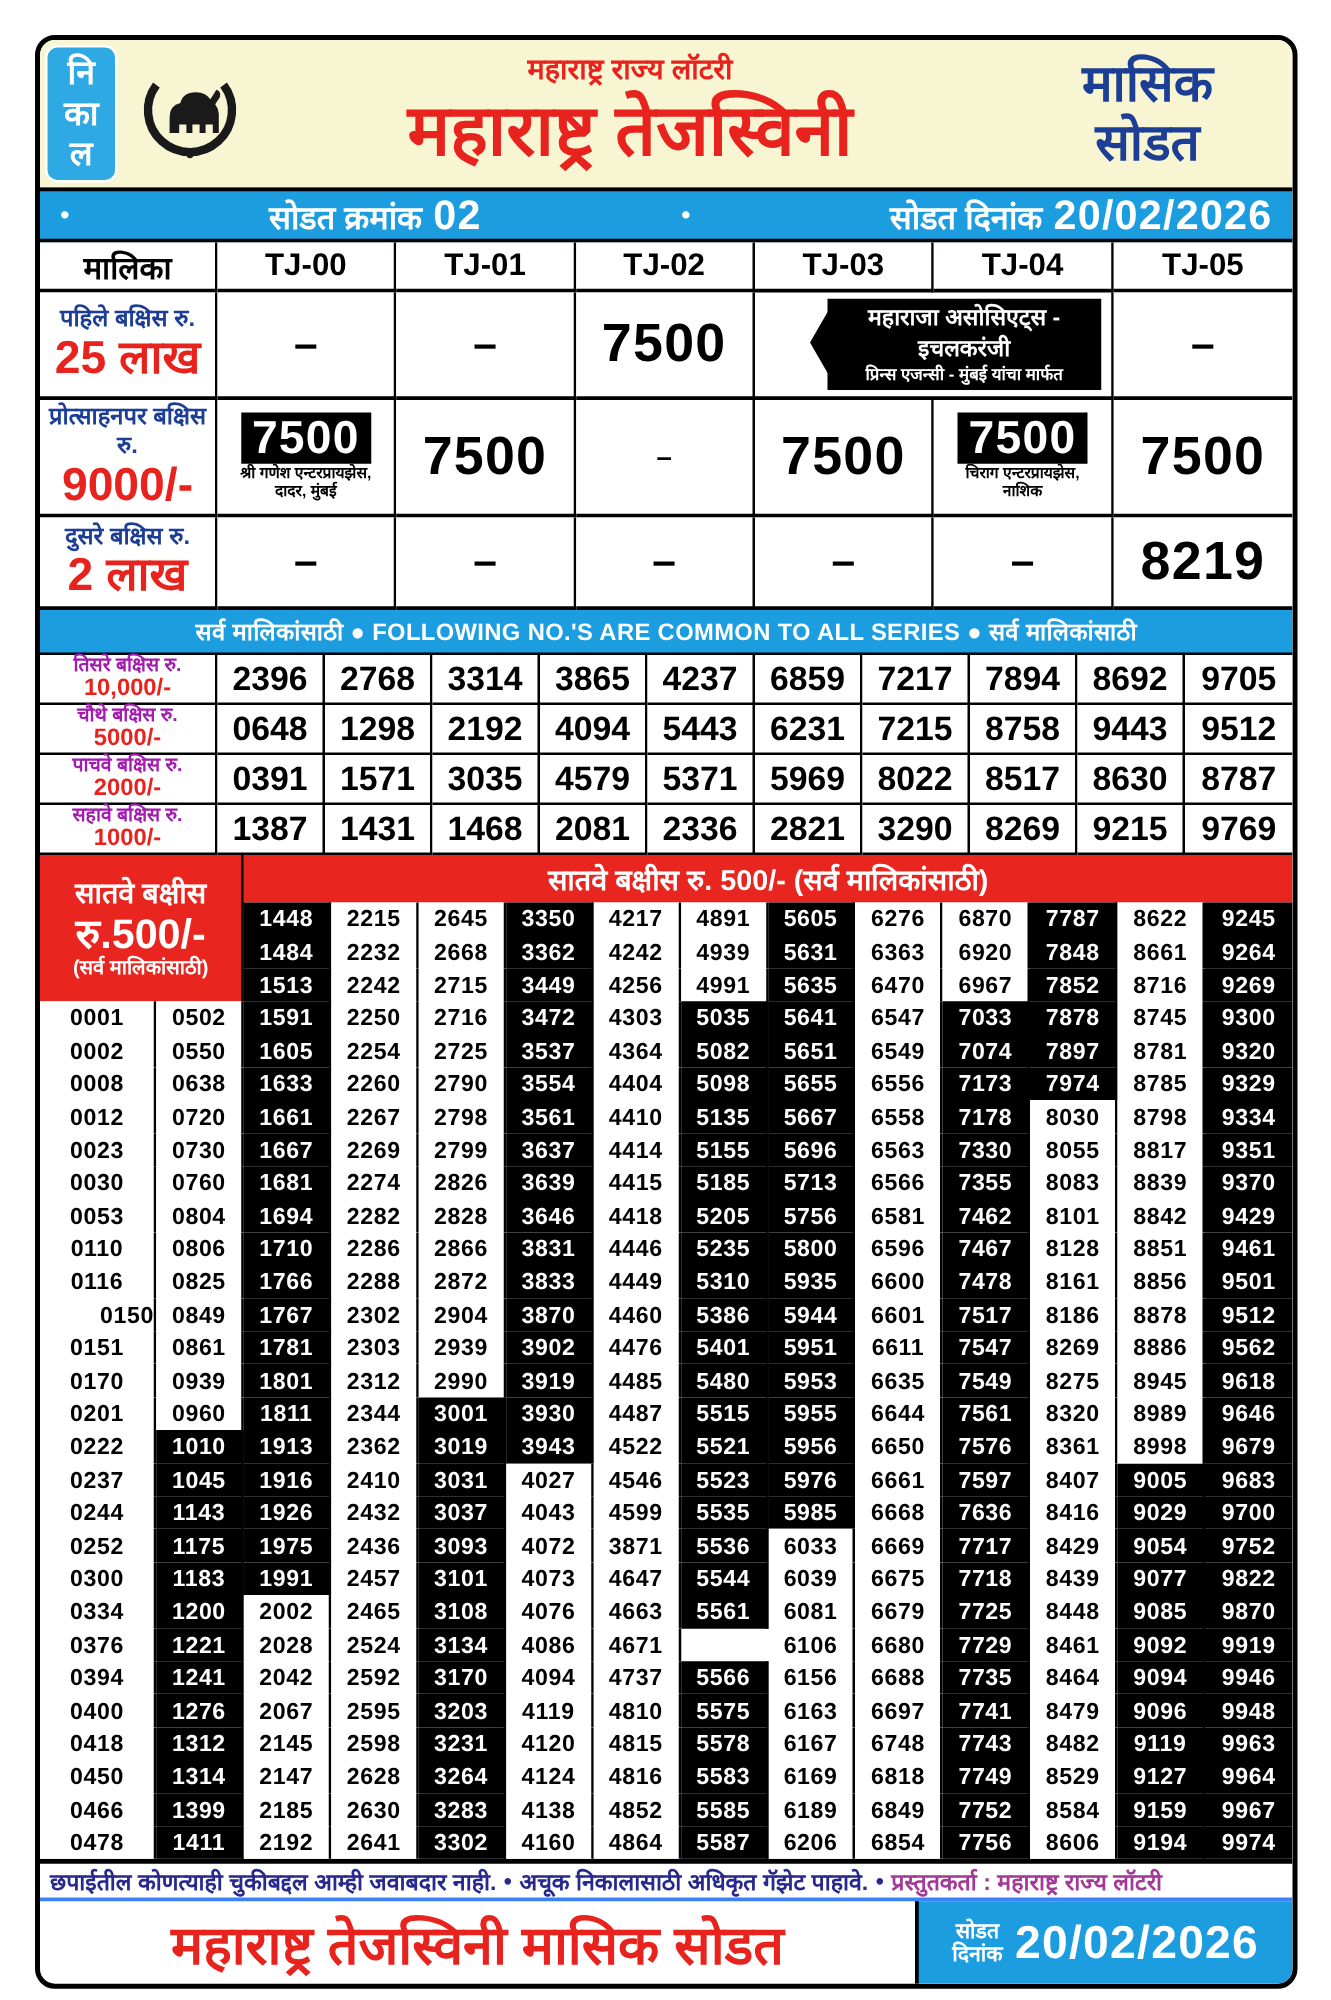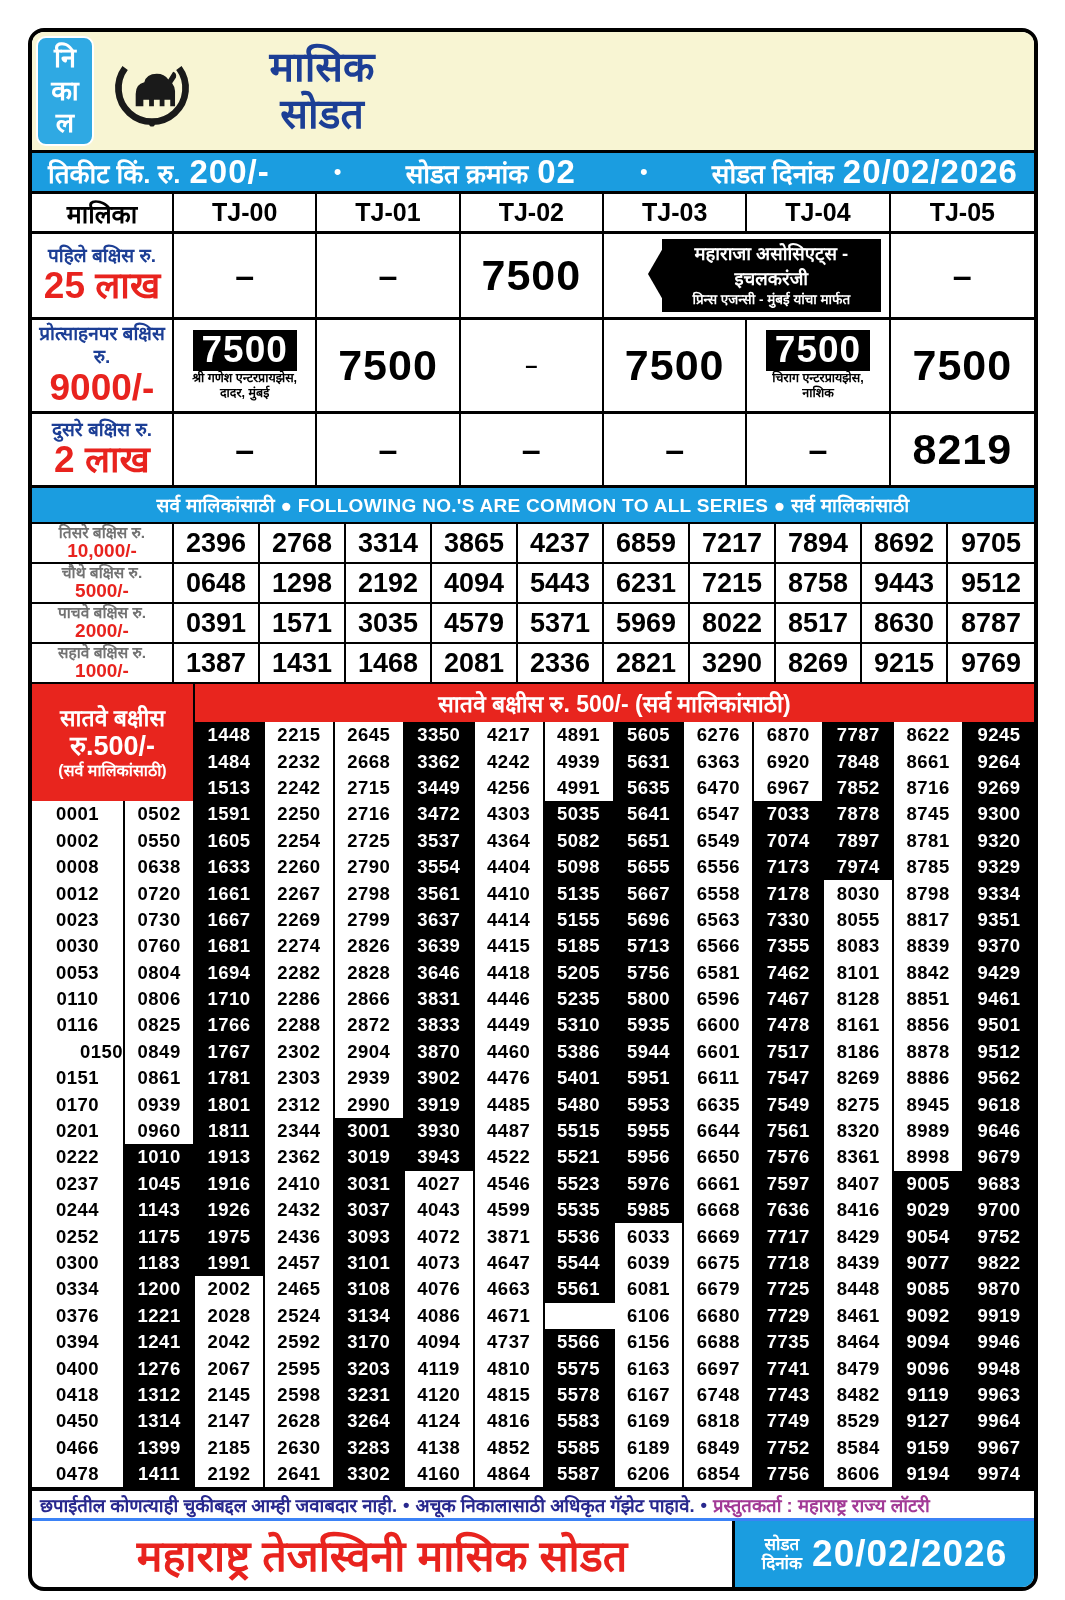--- a/index.html
+++ b/index.html
@@ -58,31 +58,31 @@
 
   
   .banner { height:36px; background:#1B9DE0; border-bottom:2px solid #000; color:#fff;
     font-weight:bold; font-size:19px; display:flex; align-items:center; justify-content:center;
     letter-spacing:0.3px; }
   .crow { display:grid; grid-template-columns:142px repeat(10,1fr); height:40px; }
   .ccell { border-right:2px solid #000; border-bottom:2px solid #000; background:#fff;
     display:flex; align-items:center; justify-content:center; font-weight:bold; font-size:27px; }
   .ccell:last-child { border-right:none; }
   .clabel { flex-direction:column; line-height:1.1; }
-  .cl1 { color:#737373; font-weight:bold; font-size:15.5px; }
+  .cl1 { color:#a21caf; font-weight:bold; font-size:15.5px; }
   .cl2 { color:#E8231E; font-weight:bold; font-size:19px; }
 
   
   .seventh { display:grid; grid-template-columns:repeat(14,1fr);
     grid-template-rows:38px repeat(29,26.4px); background:#fff; }
   .red-box { grid-column:1/3; grid-row:1/5; background:#E8251E; color:#fff;
     border-right:2px solid #000; display:flex; flex-direction:column;
     align-items:center; justify-content:center; text-align:center; line-height:1.15; }
   .rb1 { font-weight:bold; font-size:23px; }
-  .rb2 { font-weight:bold; font-size:27px; }
+  .rb2 { font-weight:bold; font-size:33px; }
   .rb3 { font-weight:bold; font-size:16px; }
   .red-bar { grid-column:3/15; grid-row:1; background:#E8251E; color:#fff;
     font-weight:bold; font-size:23px; display:flex; align-items:center; justify-content:center; }
   .cell { display:flex; align-items:center; justify-content:center;
     border-right:2px solid #000; background:#fff; font-weight:bold; font-size:18.5px;
     letter-spacing:0.5px; }
   .cell.lastcol { border-right:none; }
   .cell.dark { background:#000; color:#fff; }
 
   
@@ -109,31 +109,31 @@
       <span>का</span>
       <span>ल</span>
     </div>
     <div class="logo">
       <svg width="96" height="96" viewBox="0 0 100 100">
         <path d="M22 26 a35 35 0 1 0 56 0" fill="none" stroke="#1a1a1a" stroke-width="7"></path>
         <path d="M33 66 v-13 q0-10 9-12 q2-9 13-9 q8 0 12 6 l5-8 q4 1 3 6 l-4 6 q3 4 3 8 v16 h-5 v-7 h-6 v7 h-5 v-7 h-6 v7 h-5 v-7 h-6 v7 z" fill="#1a1a1a"></path>
         <circle cx="50" cy="84" r="3" fill="#1a1a1a"></circle>
       </svg>
     </div>
+    <div class="titles">
+      <div class="dept">महाराष्ट्र राज्य लॉटरी</div>
+      <div class="main-title">महाराष्ट्र तेजस्विनी</div>
+    </div>
     <div class="scheme">
       <div>मासिक</div>
       <div>सोडत</div>
     </div>
   </div>
 
   <div class="ticketbar">
-    <span class="grp">
-      <span class="t-label">तिकीट किं. रु.</span>
-      <span class="t-big">200/-</span>
-    </span>
     <span class="dot">•</span>
     <span class="grp">
       <span class="t-label">सोडत क्रमांक</span>
       <span class="t-big">02</span>
     </span>
     <span class="dot">•</span>
     <span class="grp">
       <span class="t-label">सोडत दिनांक</span>
       <span class="t-big">20/02/2026</span>
     </span>

